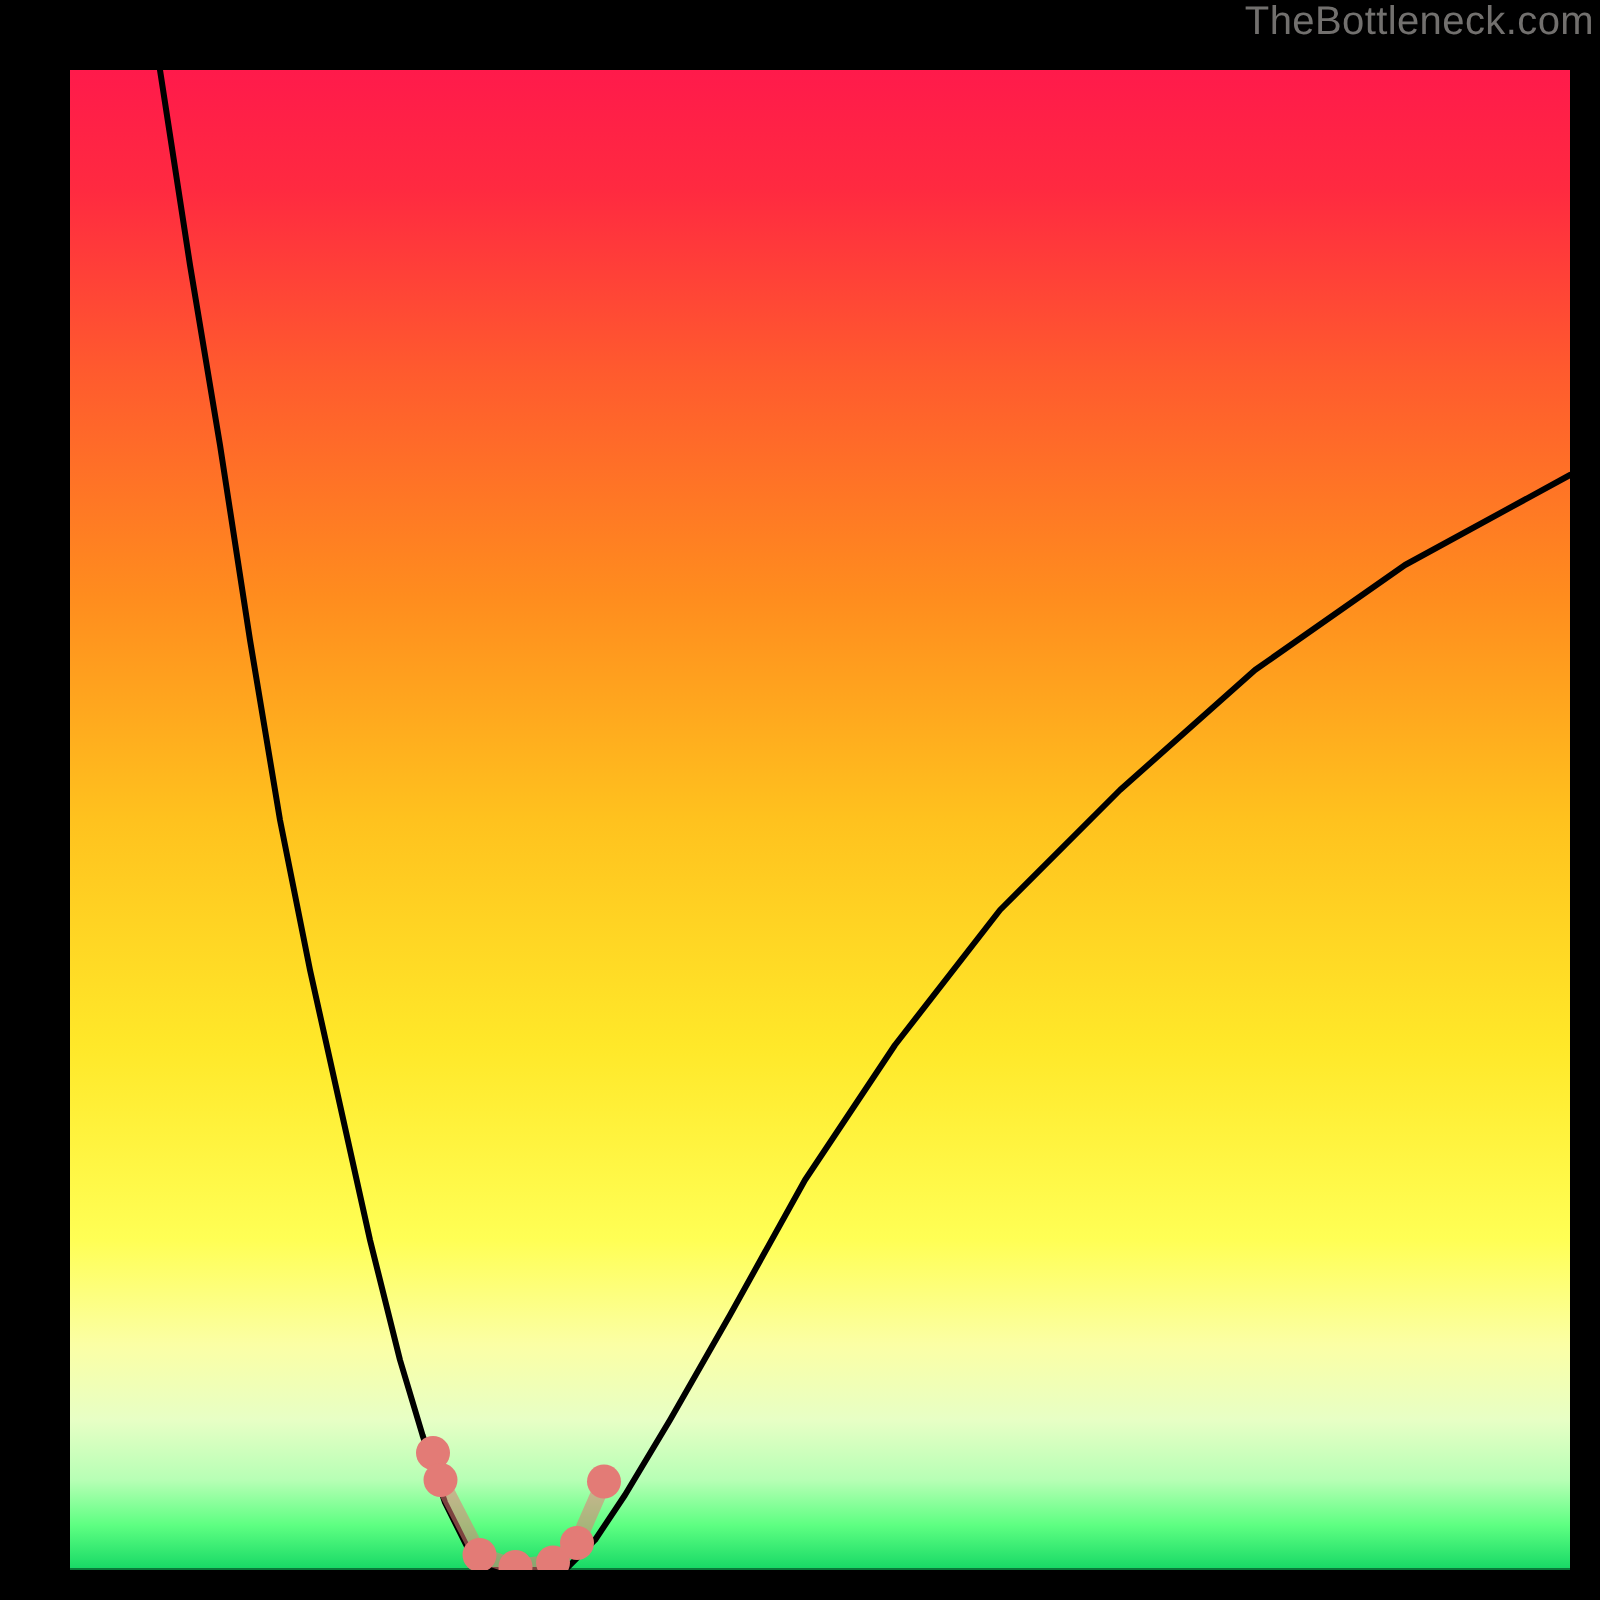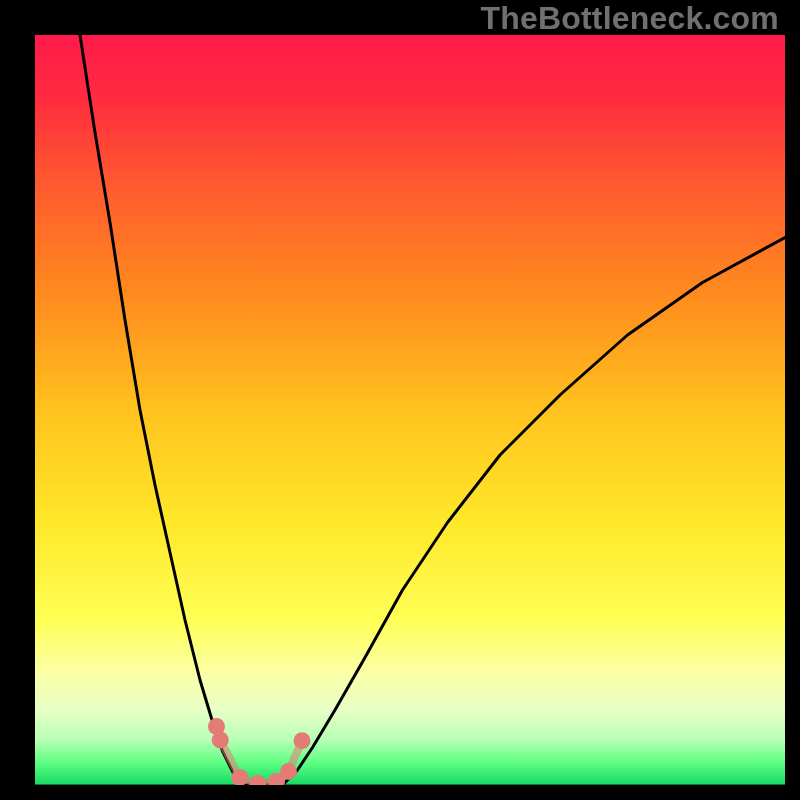--- a/index.html
+++ b/index.html
@@ -22,24 +22,24 @@
     position: absolute;
     left: 35px;
     top: 35px;
     width: 750px;
     height: 750px;
     overflow: hidden;
   }
   .watermark {
     position: absolute;
     top: 0px;
-    right: 21px;
+    right: 3px;
     font-family: Arial, Helvetica, sans-serif;
-    font-size: 32px;
-    font-weight: 700;
+    font-size: 20px;
+    font-weight: 400;
     color: #72706e;
     letter-spacing: 0.2px;
   }
   svg { display: block; }
 </style>
 </head>
 <body>
 
 <div class="frame">
 

